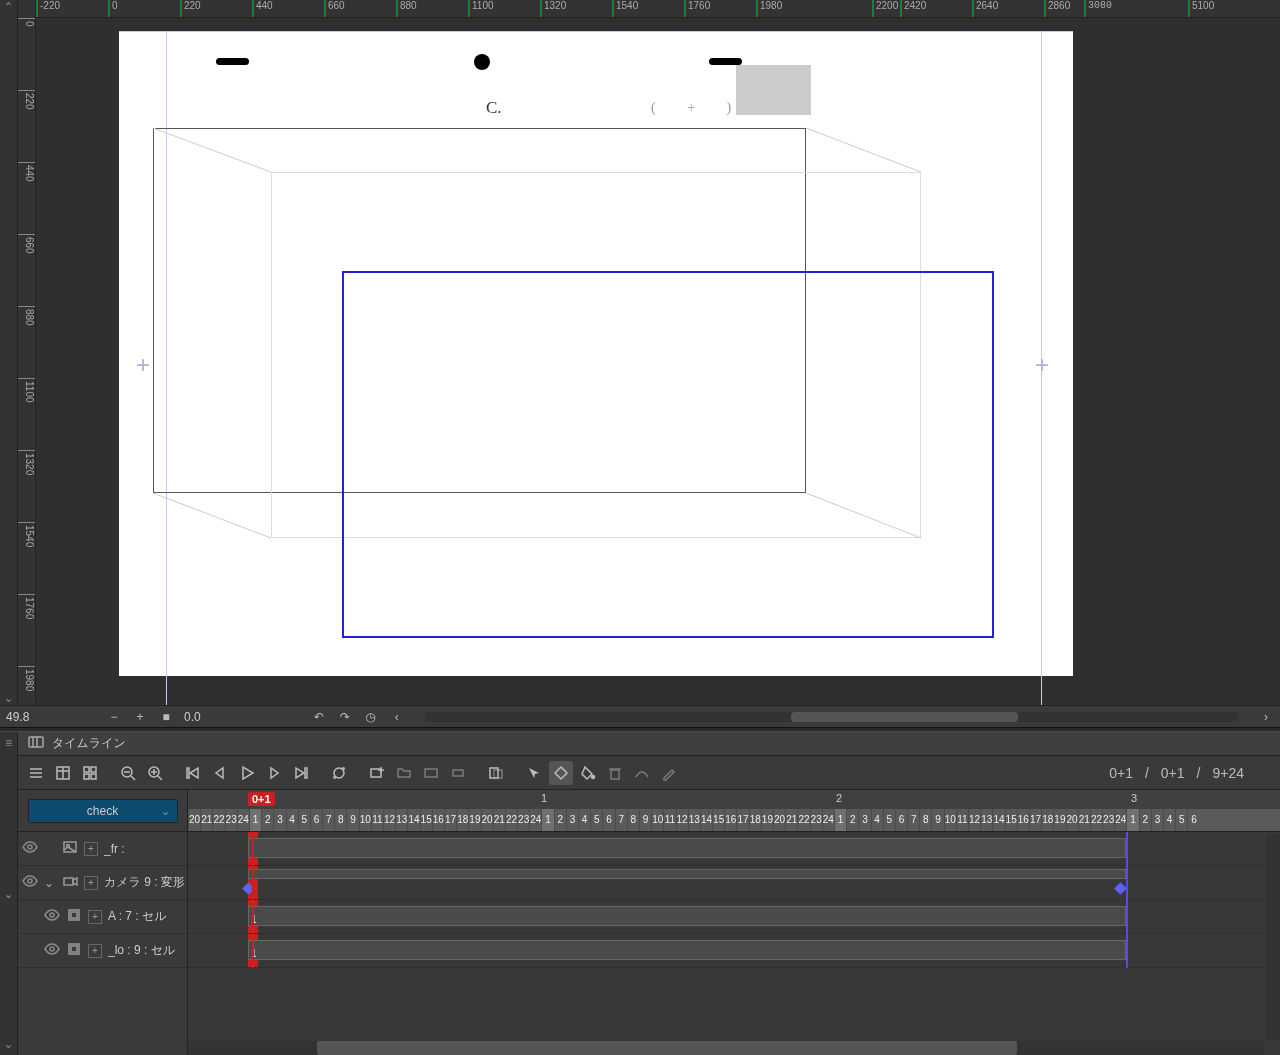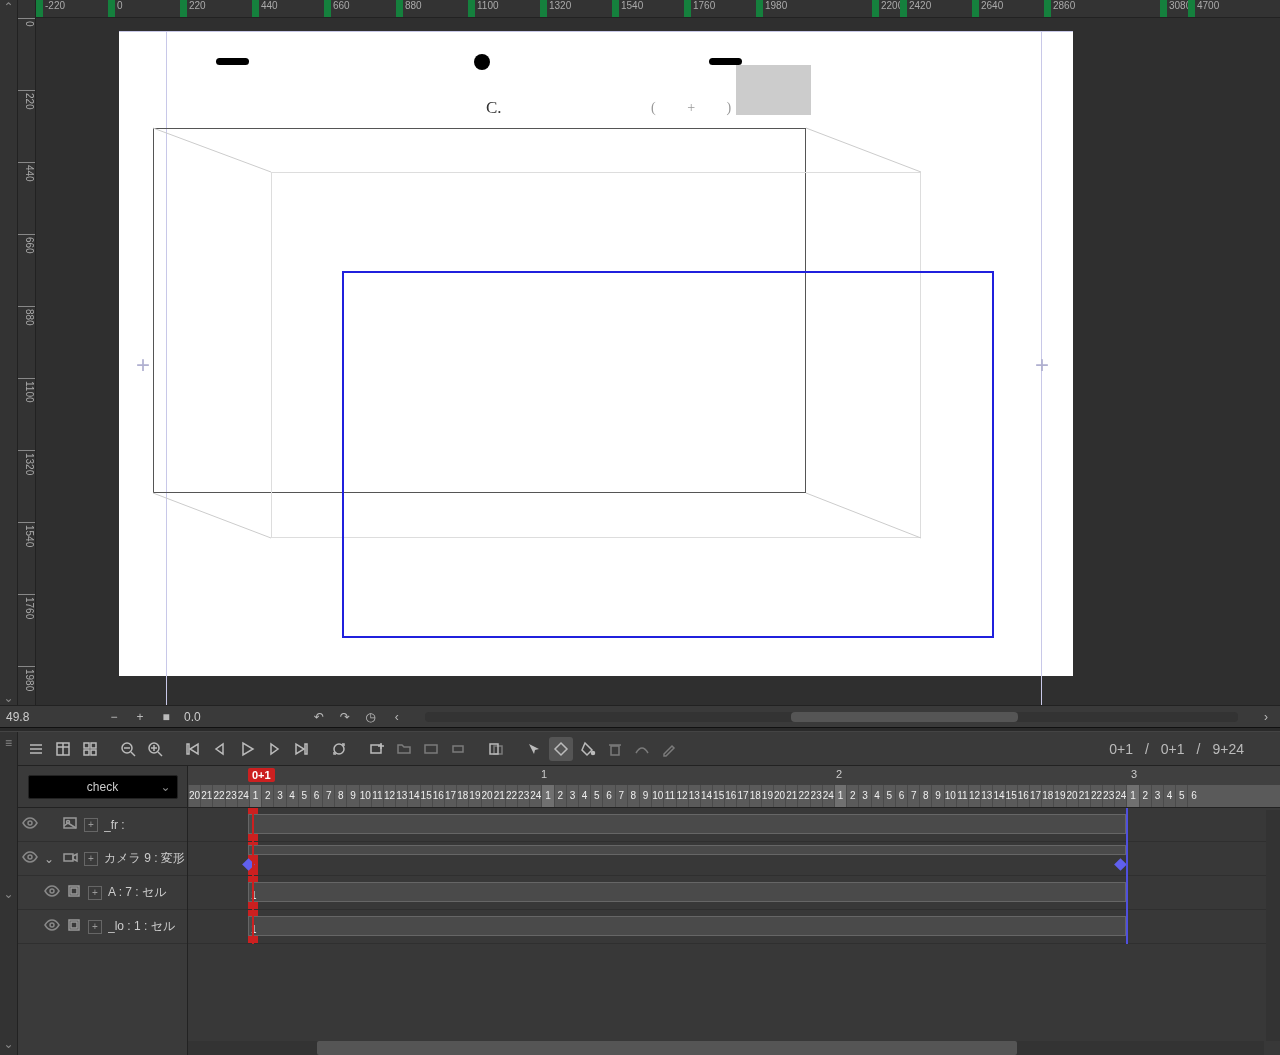--- a/index.html
+++ b/index.html
@@ -33,21 +33,21 @@
 }
 #ruler-h {
   position: absolute;
   top: 0; left: 36px;
   height: 18px;
   right: 0;
   background: #333;
   border-bottom: 1px solid #222;
   overflow: hidden;
 }
-.ruler-tick-h { position: absolute; top: 0; font-size: 10px; color: #aaa; padding-left: 2px; border-left: 7px solid #15803d; height: 100%; }
+.ruler-tick-h { position: absolute; top: 0; font-size: 10px; color: #aaa; padding-left: 2px; border-left: 2px solid #15803d; height: 100%; }
 .ruler-tick-v { position: absolute; left: 0; font-size: 10px; color: #aaa; padding-top: 2px; border-top: 1px solid #888; width: 100%; writing-mode: vertical-rl; text-orientation: mixed; height: 72px;}
 
 #canvas-zone {
   position: absolute;
   top: 18px; left: 36px; right: 0; bottom: 0;
   background: #2f2f2f;
   overflow: hidden;
 }
 #page-bg {
   position: absolute;
@@ -131,21 +131,21 @@
 #tl-toolbar .sep { width: 8px; }
 #tl-toolbar .frame-info { margin-left: auto; display: flex; gap: 12px; font-size: 14px; color: #bbb; padding-right: 30px;}
 
 
 #tl-body { flex: 1; display: flex; position: relative;}
 #tl-layer-col { width: 170px; background: #3a3a3a; border-right: 1px solid #222;}
 #tl-track-col { flex: 1; position: relative; overflow: hidden; background: #383838;}
 
 
 #layer-header { height: 42px; display: flex; align-items: center; justify-content: center; border-bottom: 1px solid #222;}
-#layer-select { width: 150px; height: 24px; background: #000000; color: #ccc; border: 1px solid #222; border-radius: 2px; text-align: center; position: relative; display: flex; align-items: center; justify-content: center;}
+#layer-select { width: 150px; height: 24px; background: #0c4a6e; color: #ccc; border: 1px solid #222; border-radius: 2px; text-align: center; position: relative; display: flex; align-items: center; justify-content: center;}
 #layer-select::after { content: "⌄"; position: absolute; right: 6px; color: #888; }
 
 
 .layer-row { height: 34px; display: flex; align-items: center; border-bottom: 1px solid #2f2f2f; padding-left: 4px; gap: 6px;}
 .layer-row.sub { padding-left: 26px; }
 .layer-row .eye { color: #888; width: 16px; text-align: center;}
 .layer-row .icon { color: #999; width: 16px; text-align: center; font-size: 13px;}
 .layer-row .plus { color: #999; width: 14px; height: 14px; border: 1px solid #666; display: flex; align-items: center; justify-content: center; font-size: 10px;}
 .layer-row .name { flex: 1; white-space: nowrap; overflow: hidden; text-overflow: ellipsis; font-size: 12px;}
 .layer-row .chev { color: #aaa; width: 12px;}
@@ -203,22 +203,22 @@
       <div class="ruler-tick-h" style="left: 360px;">880</div>
       <div class="ruler-tick-h" style="left: 432px;">1100</div>
       <div class="ruler-tick-h" style="left: 504px;">1320</div>
       <div class="ruler-tick-h" style="left: 576px;">1540</div>
       <div class="ruler-tick-h" style="left: 648px;">1760</div>
       <div class="ruler-tick-h" style="left: 720px;">1980</div>
       <div class="ruler-tick-h" style="left: 836px;">2200</div>
       <div class="ruler-tick-h" style="left: 864px;">2420</div>
       <div class="ruler-tick-h" style="left: 936px;">2640</div>
       <div class="ruler-tick-h" style="left: 1008px;">2860</div>
-      <div class="ruler-tick-h" style="left: 1124px;">3080</div>
-      <div class="ruler-tick-h" style="left: 1152px;">4700</div>
+      <div class="ruler-tick-h" style="left: 1048px; font-family: Liberation Mono, monospace;">3080</div>
+      <div class="ruler-tick-h" style="left: 1152px;">5100</div>
     </div>
   <div id="canvas-zone">
     <div id="checker-right" class="checker"></div>
     <div id="checker-bottom" class="checker"></div>
     <div id="page-bg"></div>
     <div id="thin-guide-v1"></div>
     <div id="thin-guide-v2"></div>
     <div id="thin-guide-h1"></div>
     <div class="pegslot" id="peg-left"></div>
     <div class="peghole" id="peg-center"></div>
@@ -262,20 +262,30 @@
 <div id="splitter"></div>
 
 <div id="timeline-panel">
   <div id="tl-left-narrow">
     <span class="chev">≡</span>
     <span class="chev">⌄</span>
     <span class="chev">⌄</span>
   </div>
   <div id="tl-main">
 
+    <div id="tl-title">
+      <span class="icon">
+        <svg class="ic" viewBox="0 0 16 16">
+            <rect x="1" y="3" width="14" height="10" rx="1"></rect>
+            <line x1="5" y1="3" x2="5" y2="13"></line>
+            <line x1="9" y1="3" x2="9" y2="13"></line>
+          </svg>
+      </span>
+      <span>タイムライン</span>
+    </div>
 
     <div id="tl-toolbar">
       <span class="tbtn">
           <svg class="ic" viewBox="0 0 16 16">
             <line x1="2" y1="4" x2="14" y2="4"></line>
             <line x1="2" y1="8" x2="14" y2="8"></line>
             <line x1="2" y1="12" x2="14" y2="12"></line>
           </svg>
         </span>
       <span class="tbtn">
@@ -468,21 +478,21 @@
             <div class="layer-row sub">
               <span class="eye"><svg class="ic" viewBox="0 0 16 16">
                   <path d="M1 8s3-5 7-5 7 5 7 5-3 5-7 5-7-5-7-5z"></path>
                   <circle cx="8" cy="8" r="2"></circle>
                 </svg></span>
               <span class="icon"><svg class="ic" viewBox="0 0 16 16">
                   <rect x="3" y="3" width="10" height="10"></rect>
                   <rect x="5" y="5" width="6" height="6"></rect>
                 </svg></span>
               <span class="plus">+</span>
-              <span class="name">_lo : 1 : セル</span>
+              <span class="name">_lo : 9 : セル</span>
             </div>
           </div>
       </div>
 
       <div id="tl-track-col">
         <div id="frame-ruler">
           <div class="playhead">0+1</div>
           <div class="frame-nums" id="frame-nums"><span>20</span><span>21</span><span>22</span><span>23</span><span>24</span><span class="sec">1</span><span>2</span><span>3</span><span>4</span><span>5</span><span>6</span><span>7</span><span>8</span><span>9</span><span>10</span><span>11</span><span>12</span><span>13</span><span>14</span><span>15</span><span>16</span><span>17</span><span>18</span><span>19</span><span>20</span><span>21</span><span>22</span><span>23</span><span>24</span><span class="sec">1</span><span>2</span><span>3</span><span>4</span><span>5</span><span>6</span><span>7</span><span>8</span><span>9</span><span>10</span><span>11</span><span>12</span><span>13</span><span>14</span><span>15</span><span>16</span><span>17</span><span>18</span><span>19</span><span>20</span><span>21</span><span>22</span><span>23</span><span>24</span><span class="sec">1</span><span>2</span><span>3</span><span>4</span><span>5</span><span>6</span><span>7</span><span>8</span><span>9</span><span>10</span><span>11</span><span>12</span><span>13</span><span>14</span><span>15</span><span>16</span><span>17</span><span>18</span><span>19</span><span>20</span><span>21</span><span>22</span><span>23</span><span>24</span><span class="sec">1</span><span>2</span><span>3</span><span>4</span><span>5</span><span>6</span></div>
         <div class="second-mark" style="left: 353px;">1</div>
             <div class="second-mark" style="left: 648px;">2</div>

